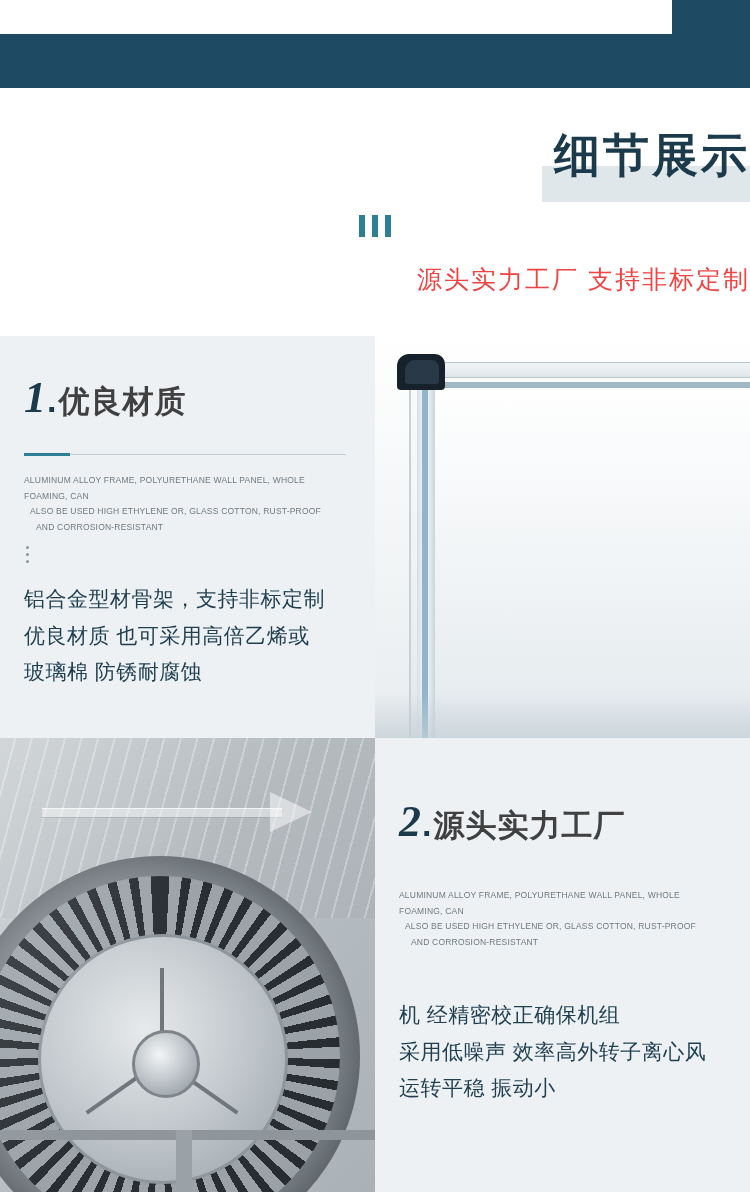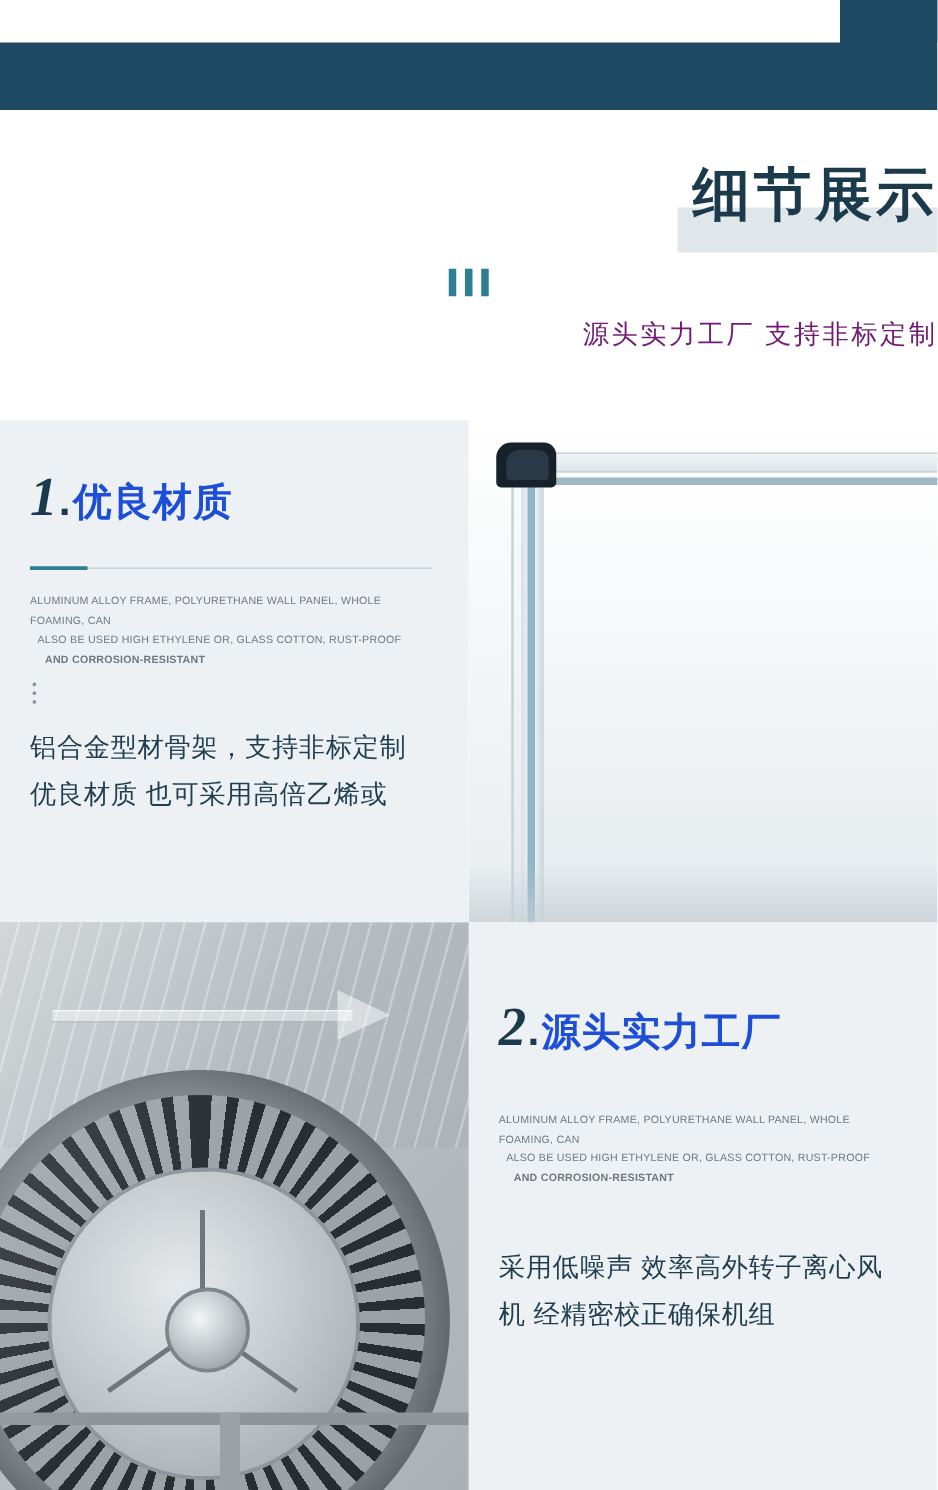--- a/index.html
+++ b/index.html
@@ -81,23 +81,23 @@
     justify-content: center;
     gap: 7px;
   }
   .bars span {
     display: block;
     width: 6px;
     height: 22px;
     background: #2e7f94;
   }
   .subtitle {
-    margin-top: 16px;
-    font-size: 21px;
-    color: #701a75;
+    margin-top: 26px;
+    font-size: 25px;
+    color: #ef4444;
     letter-spacing: 2px;
   }
 
   
   .section-one {
     position: relative;
     width: 750px;
     height: 402px;
     display: flex;
   }
@@ -123,21 +123,21 @@
     line-height: 1;
   }
   .num-head .dot {
     font-size: 34px;
     color: #1b3a4b;
     line-height: 1;
     margin: 0 2px 0 1px;
   }
   .num-head .label {
     font-size: 31px;
-    color: #1d4ed8;
+    color: #404040;
     letter-spacing: 1px;
     line-height: 1;
     text-align: right;
   }
   .divider {
     margin-top: 34px;
     width: 322px;
     height: 1px;
     background: #c2ccd2;
     position: relative;
@@ -153,21 +153,21 @@
   }
   .eng-text {
     margin-top: 18px;
     font-size: 8.5px;
     color: #6c7a82;
     line-height: 1.85;
     letter-spacing: 0.2px;
     text-transform: uppercase;
   }
   .eng-text .l2 { padding-left: 6px; display: block; }
-  .eng-text .l3 { padding-left: 12px; display: block; font-weight: bold; }
+  .eng-text .l3 { padding-left: 12px; display: block; }
   .dots-vert {
     margin-top: 10px;
     margin-left: 2px;
     line-height: 0;
   }
   .dots-vert i {
     display: block;
     width: 3px;
     height: 3px;
     background: #8a979e;
@@ -454,20 +454,21 @@
         <span class="l3">AND CORROSION-RESISTANT</span>
       </div>
       <div class="dots-vert">
         <i></i>
         <i></i>
         <i></i>
       </div>
       <div class="cn-body">
         <div>铝合金型材骨架，支持非标定制</div>
         <div>优良材质 也可采用高倍乙烯或</div>
+        <div>玻璃棉 防锈耐腐蚀</div>
       </div>
     </div>
     <div class="sec1-right">
       <div class="panel-photo">
         <div class="panel-body"></div>
         <div class="shade"></div>
         <div class="top-rail"></div>
         <div class="top-rail2"></div>
         <div class="vcol"></div>
         <div class="vcol-blue"></div>
@@ -503,20 +504,21 @@
         <span class="num">2</span>
         <span class="dot">.</span>
         <span class="label">源头实力工厂</span>
       </div>
       <div class="eng-text">
         <span class="l1">ALUMINUM ALLOY FRAME, POLYURETHANE WALL PANEL, WHOLE FOAMING, CAN</span>
         <span class="l2">ALSO BE USED HIGH ETHYLENE OR, GLASS COTTON, RUST-PROOF</span>
         <span class="l3">AND CORROSION-RESISTANT</span>
       </div>
       <div class="cn-body">
+        <div>机 经精密校正确保机组</div>
         <div>采用低噪声 效率高外转子离心风</div>
-        <div>机 经精密校正确保机组</div>
+        <div>运转平稳 振动小</div>
       </div>
     </div>
   </div>
 
   <div class="bottom-bar"></div>
 </div>
 
 </body></html>

